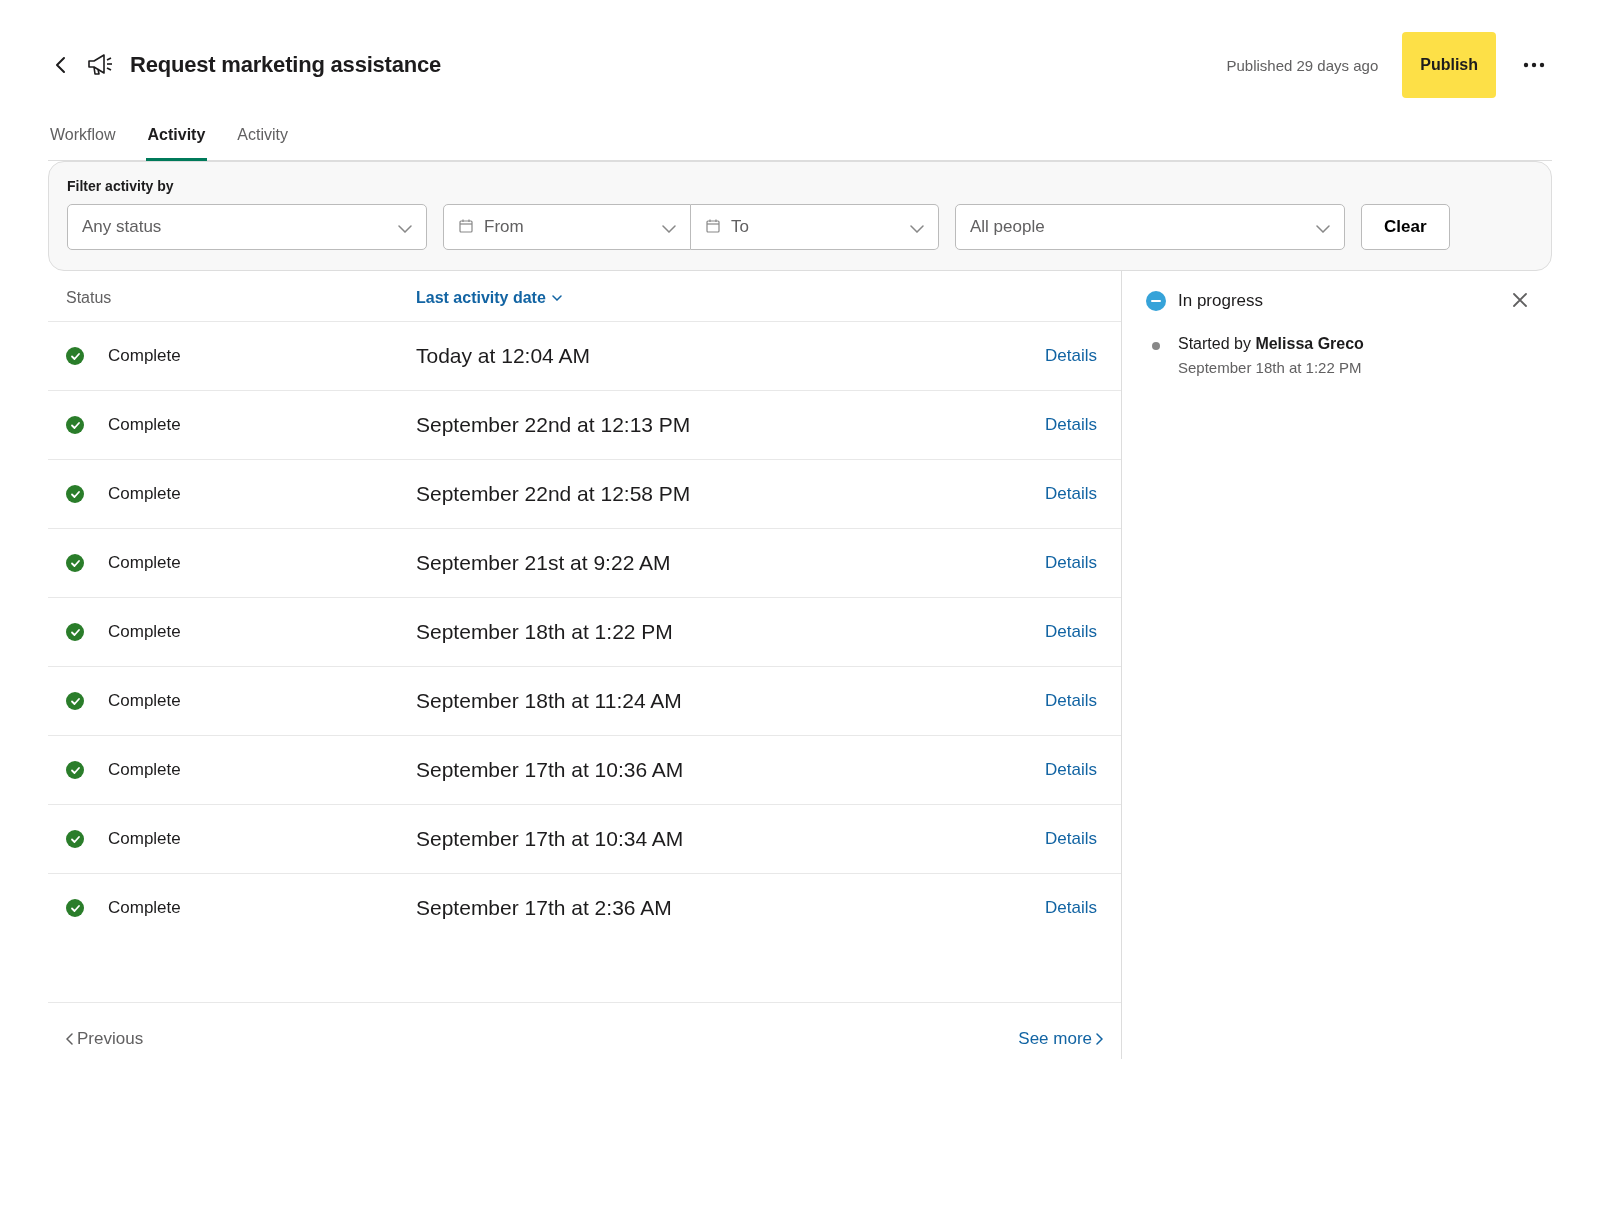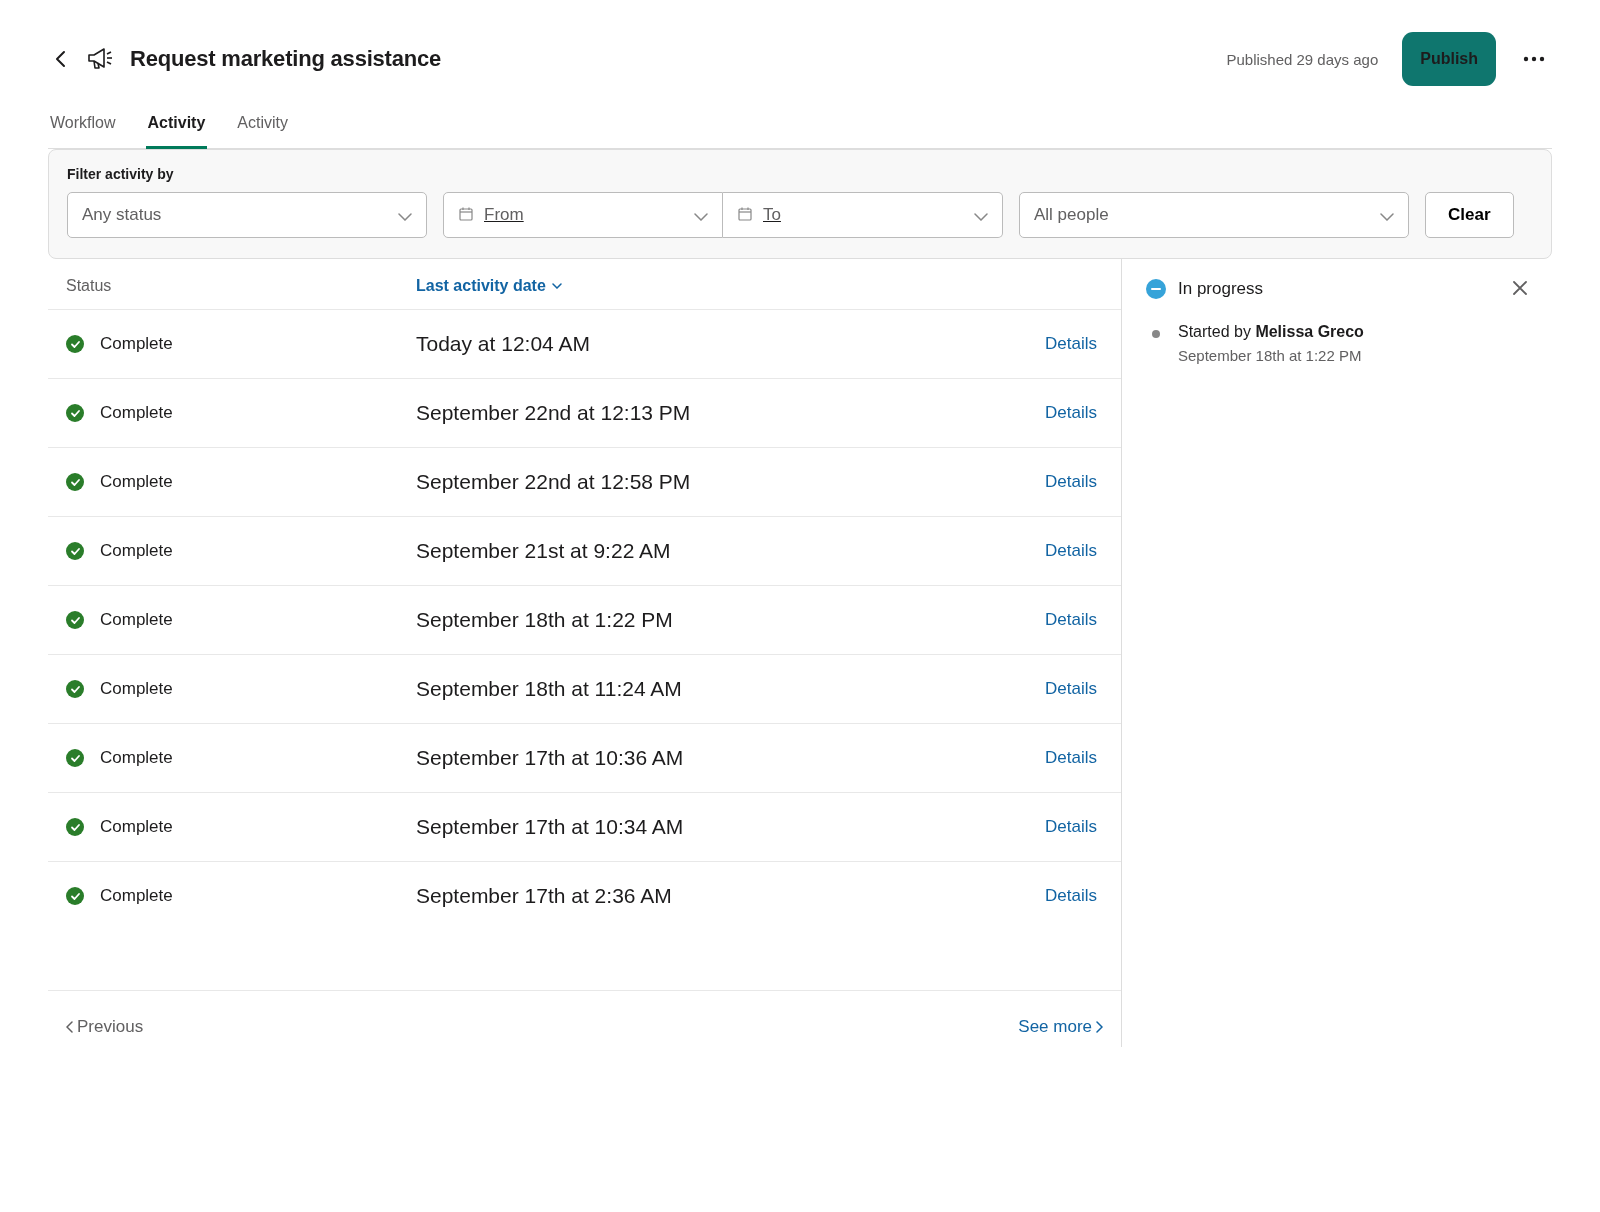--- a/index.html
+++ b/index.html
@@ -8,49 +8,49 @@
   background: #fff;
   color: #1d1c1d;
   font-size: 15px;
 }
 .page { width: 1600px; min-height: 1212px; padding: 32px 48px; }
 .header { display: flex; align-items: center; gap: 14px; margin-bottom: 20px; }
 .back-chevron { width: 24px; height: 24px; display: flex; align-items: center; justify-content: center; cursor: pointer; color: #1d1c1d; }
 .megaphone { width: 30px; height: 30px; display: flex; align-items: center; justify-content: center; }
 .page-title { font-size: 22px; font-weight: 800; flex: 1; letter-spacing: -0.2px; }
 .published-text { color: #616061; font-size: 15px; margin-right: 10px; }
-.publish-btn { background: #0f766e; border: none; border-radius: 11px; padding: 18px 18px; font-size: 16px; font-weight: 700; cursor: pointer; color: #1d1c1d; }
+.publish-btn { background: #fde047; border: none; border-radius: 4px; padding: 24px 18px; font-size: 16px; font-weight: 700; cursor: pointer; color: #1d1c1d; }
 .more-btn { width: 36px; height: 36px; display: flex; align-items: center; justify-content: center; cursor: pointer; margin-left: 6px; font-size: 20px; font-weight: 700; letter-spacing: 2px; color: #1d1c1d; }
 
 .tabs { display: flex; gap: 28px; border-bottom: 1px solid #ddd; margin-bottom: 0; }
 .tab { padding: 8px 2px 14px; font-size: 16px; color: #616061; cursor: pointer; border-bottom: 3px solid transparent; margin-bottom: -1px; }
 .tab.active { color: #1d1c1d; font-weight: 700; border-bottom-color: #007a5a; }
 
-.filter-bar { background: #f8f8f8; border: 1px solid #ddd; border-radius: 8px; padding: 16px 18px 20px; margin-top: 0; }
+.filter-bar { background: #f8f8f8; border: 1px solid #ddd; border-radius: 16px; padding: 16px 18px 20px; margin-top: 0; }
 .filter-label { font-size: 14px; font-weight: 700; margin-bottom: 10px; }
 .filter-row { display: flex; gap: 16px; align-items: center; }
 .select-box { position: relative; border: 1px solid #bbb; border-radius: 5px; background: #fff; height: 46px; display: flex; align-items: center; padding: 0 14px; cursor: pointer; }
 .select-status { width: 360px; }
-.select-from, .select-to { width: 280px; text-decoration: underline; }
+.select-from, .select-to { width: 248px; }
 .select-people { width: 390px; }
 .select-text { color: #616061; font-size: 17px; flex: 1; }
 .cal-icon { margin-right: 10px; color: #888; }
 .chevron-down { color: #888; }
 .date-group { display: flex; gap: 0; }
 .date-group .select-from { border-top-right-radius: 0; border-bottom-right-radius: 0; }
 .date-group .select-to { border-top-left-radius: 0; border-bottom-left-radius: 0; border-left: none; }
 .clear-btn { border: 1px solid #bbb; background: #fff; border-radius: 5px; height: 46px; padding: 0 22px; font-size: 17px; font-weight: 700; cursor: pointer; }
 
 .content { display: flex; margin-top: 0; }
 .table-area { flex: 1; border-right: 1px solid #ddd; }
 .table-header { display: flex; padding: 18px 18px 14px; font-size: 16px; color: #616061; }
 .col-status { width: 350px; }
 .col-date { flex: 1; color: #1264a3; font-weight: 600; cursor: pointer; display: flex; align-items: center; gap: 6px; }
 .table-row { display: flex; align-items: center; padding: 22px 18px; border-top: 1px solid #e8e8e8; }
-.status-cell { width: 350px; display: flex; align-items: center; gap: 16px; font-size: 17px; }
+.status-cell { width: 350px; display: flex; align-items: center; gap: 24px; font-size: 17px; }
 .check-icon { width: 18px; height: 18px; border-radius: 50%; background: #2a7d2a; display: inline-flex; align-items: center; justify-content: center; }
 .date-cell { flex: 1; font-size: 21px; }
 .details-link { color: #1264a3; font-size: 17px; cursor: pointer; padding-right: 6px; }
 
 .pagination { display: flex; justify-content: space-between; padding: 26px 18px 10px; font-size: 17px; border-top: 1px solid #e8e8e8; margin-top: 60px; }
 .prev-link, .seemore-link { color: #616061; cursor: pointer; display: flex; align-items: center; gap: 4px; }
 .seemore-link { color: #1264a3; }
 
 .side-panel { width: 430px; padding: 20px 24px; }
 .side-header { display: flex; align-items: center; gap: 12px; margin-bottom: 24px; }

